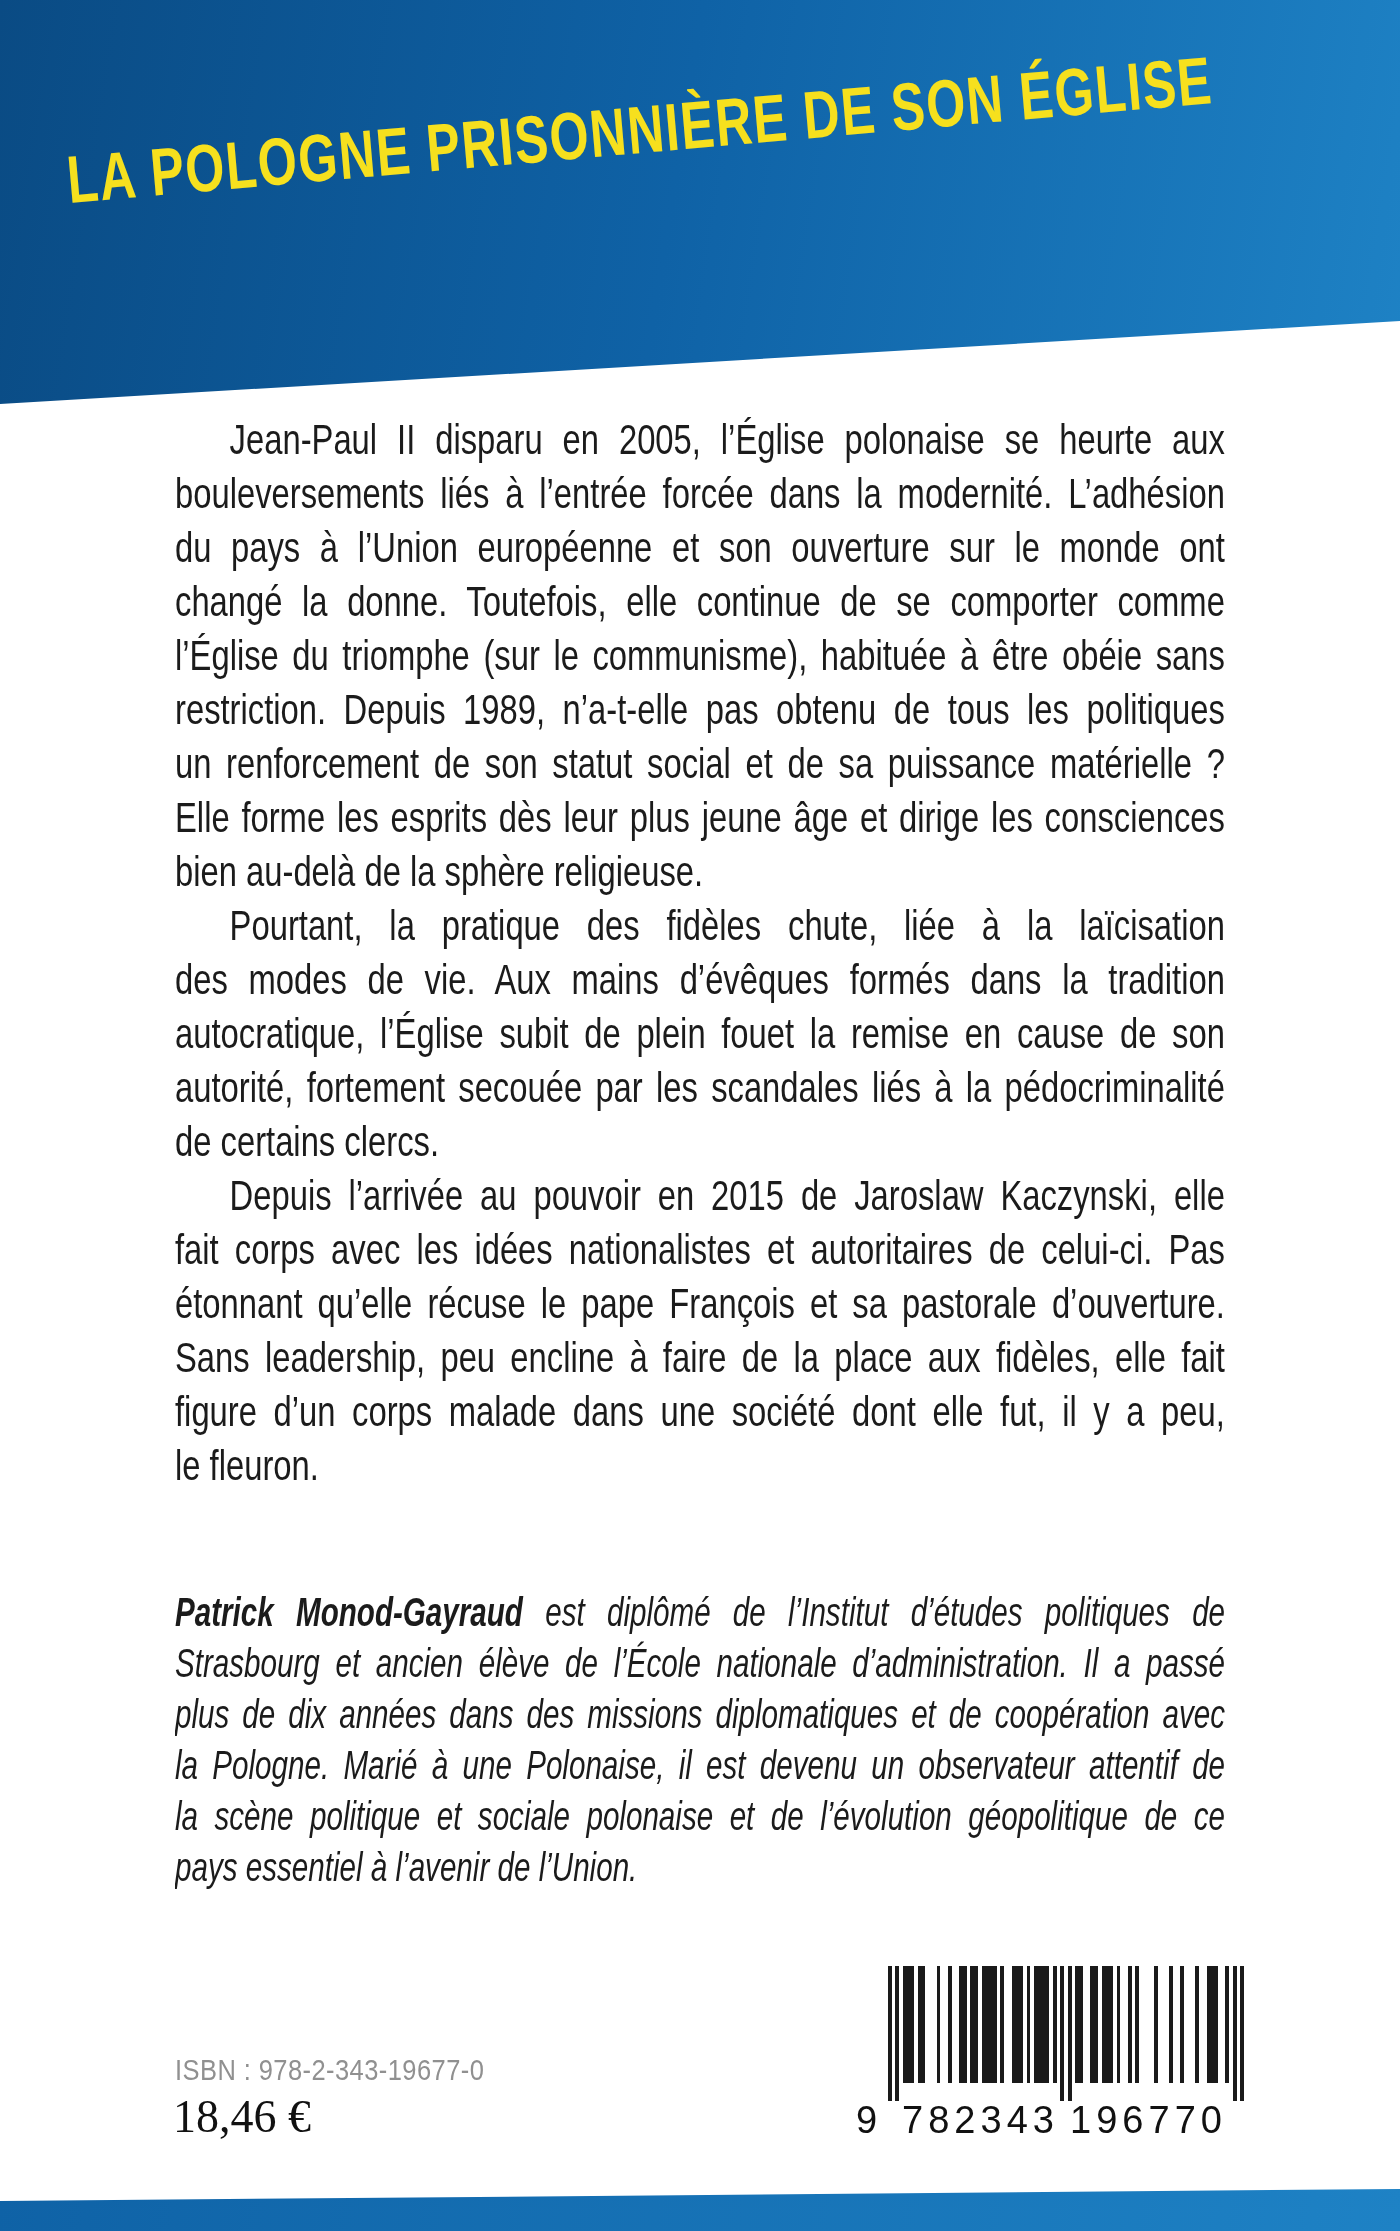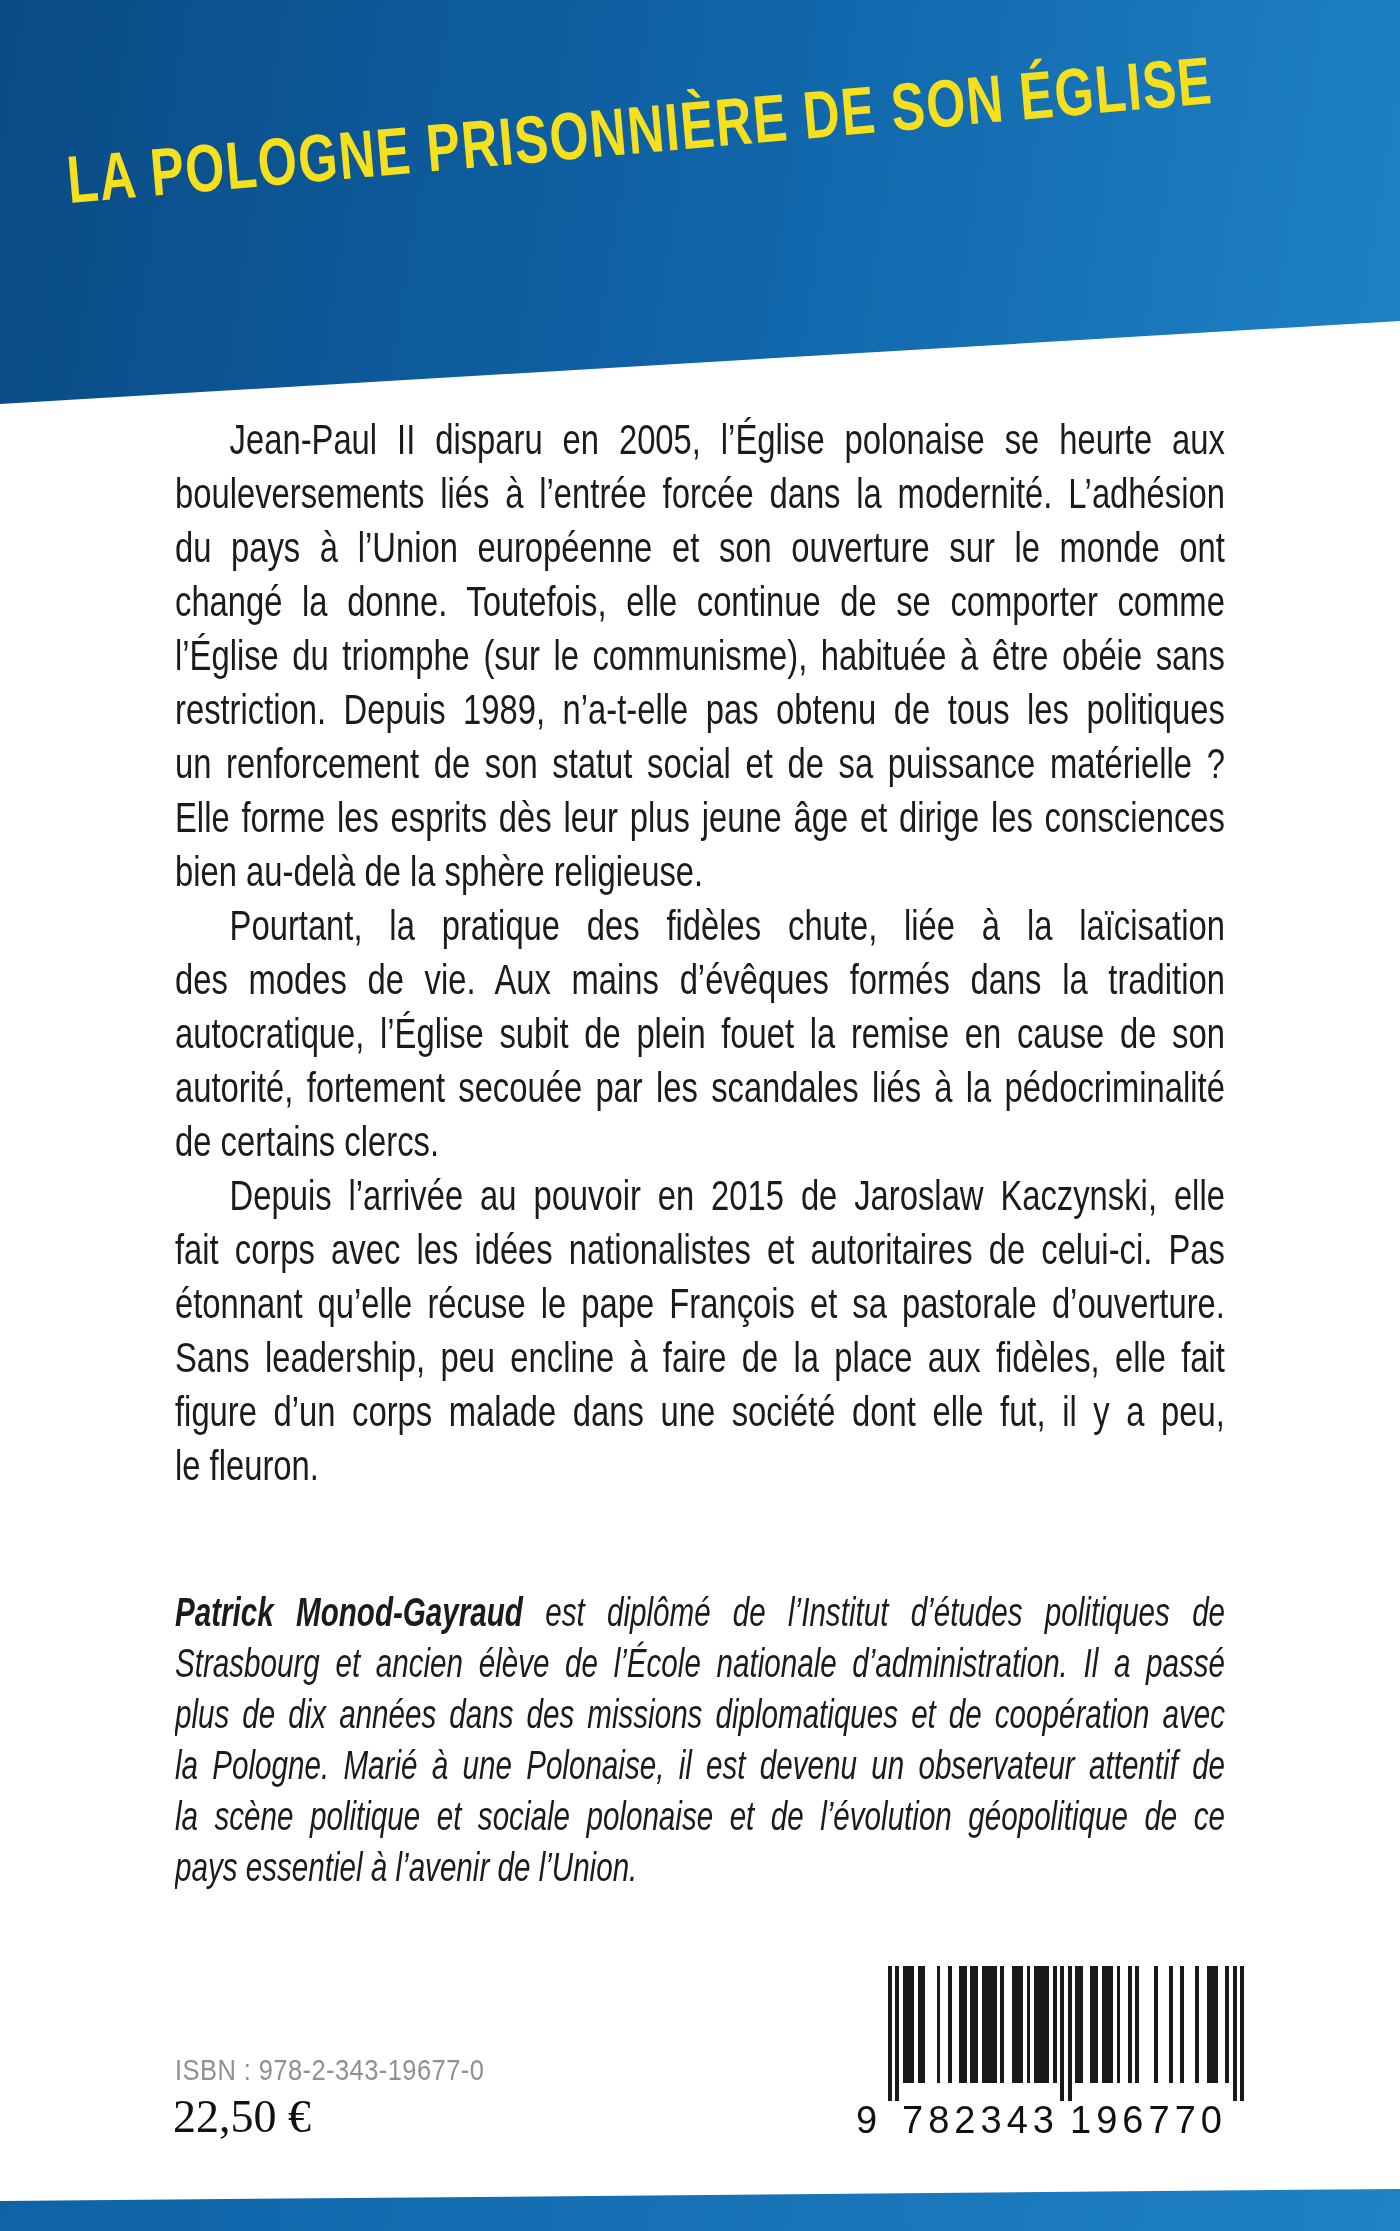--- a/index.html
+++ b/index.html
@@ -102,21 +102,21 @@
       <div class="bio-line just"><b>Patrick Monod-Gayraud</b> est diplômé de l’Institut d’études politiques de</div>
       <div class="bio-line just">Strasbourg et ancien élève de l’École nationale d’administration. Il a passé</div>
       <div class="bio-line just">plus de dix années dans des missions diplomatiques et de coopération avec</div>
       <div class="bio-line just">la Pologne. Marié à une Polonaise, il est devenu un observateur attentif de</div>
       <div class="bio-line just">la scène politique et sociale polonaise et de l’évolution géopolitique de ce</div>
       <div class="bio-line">pays essentiel à l’avenir de l’Union.</div>
     </div>
 
   <div class="isbn">ISBN : 978-2-343-19677-0</div>
 
-  <div class="price">22,50 €</div>
+  <div class="price">18,46 €</div>
 
   <div class="barcode">
     <div class="bc-bars">
         <div class="bc-bar" style="left: 0px; width: 3.75px; height: 135px;"></div>
         <div class="bc-bar" style="left: 7.49px; width: 3.75px; height: 135px;"></div>
         <div class="bc-bar" style="left: 14.99px; width: 11.24px; height: 117px;"></div>
         <div class="bc-bar" style="left: 29.98px; width: 7.49px; height: 117px;"></div>
         <div class="bc-bar" style="left: 48.72px; width: 3.75px; height: 117px;"></div>
         <div class="bc-bar" style="left: 59.96px; width: 3.75px; height: 117px;"></div>
         <div class="bc-bar" style="left: 71.2px; width: 7.49px; height: 117px;"></div>

